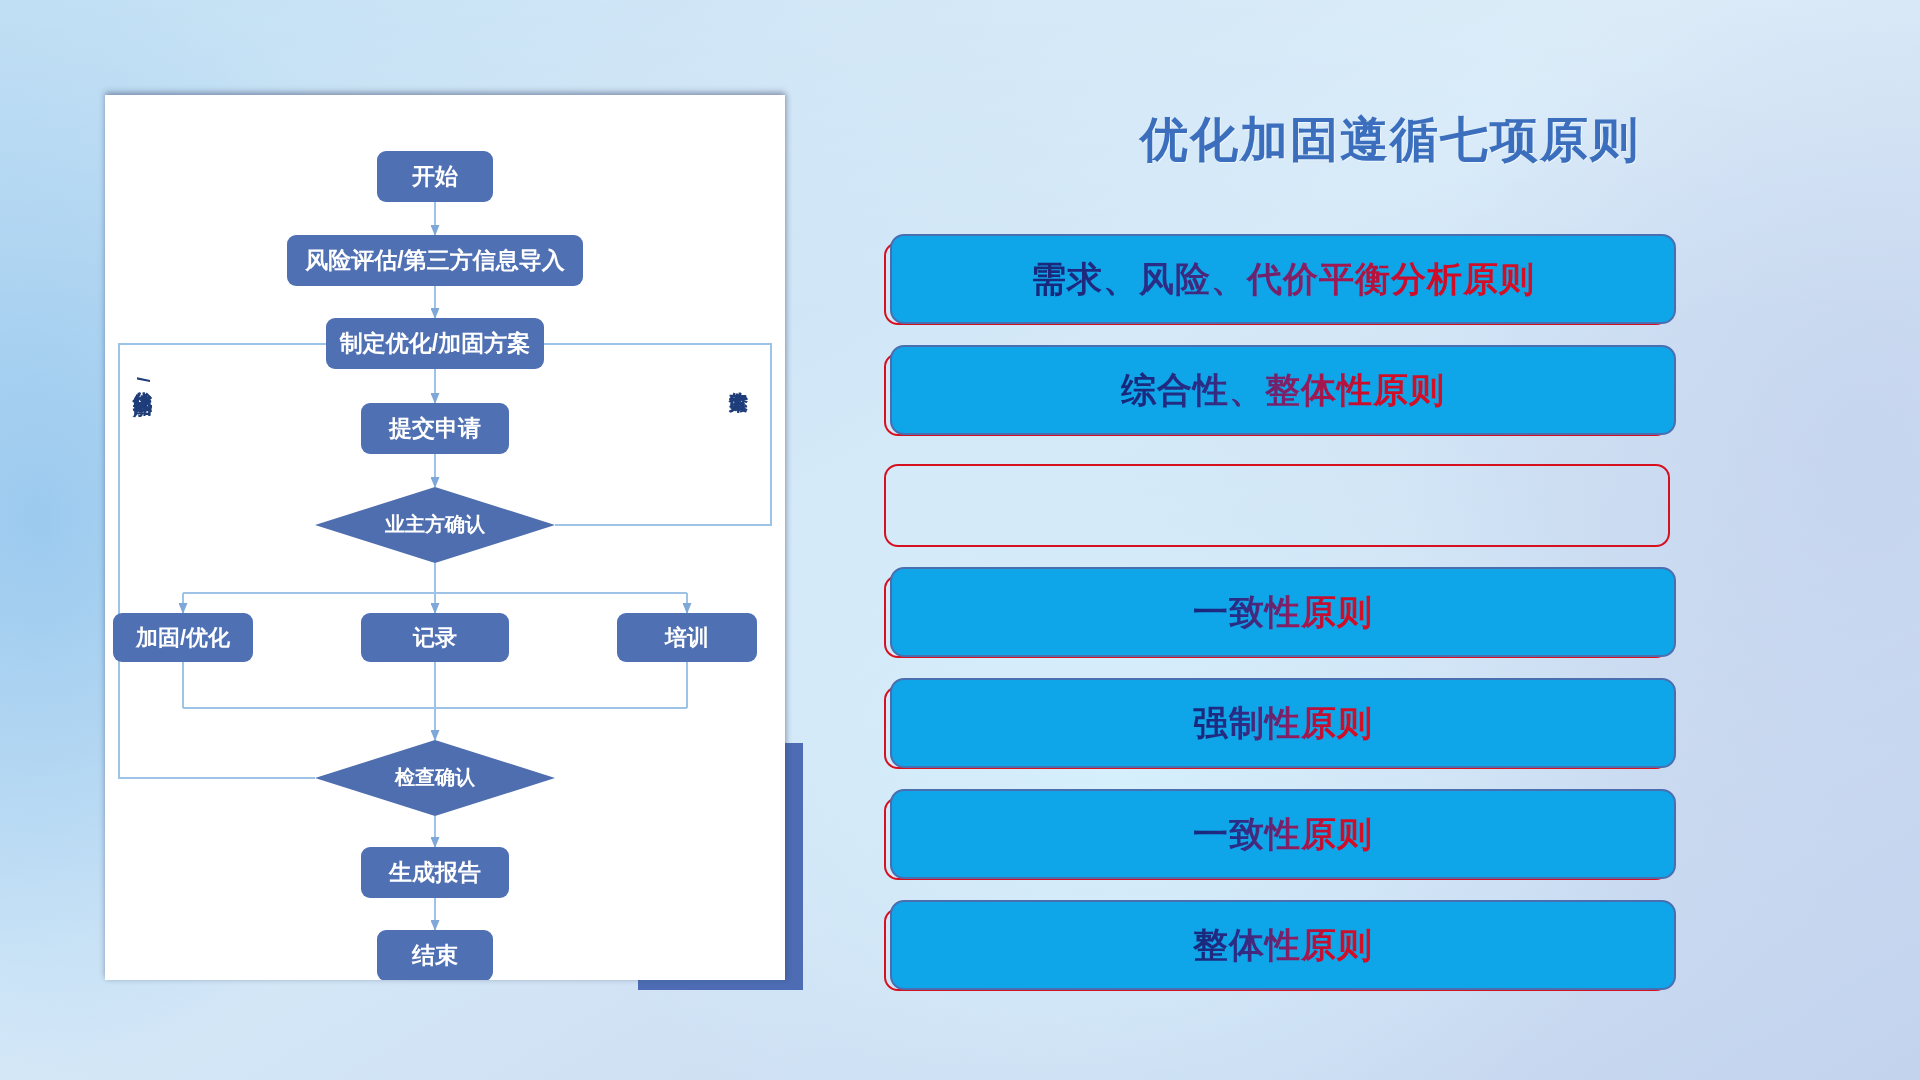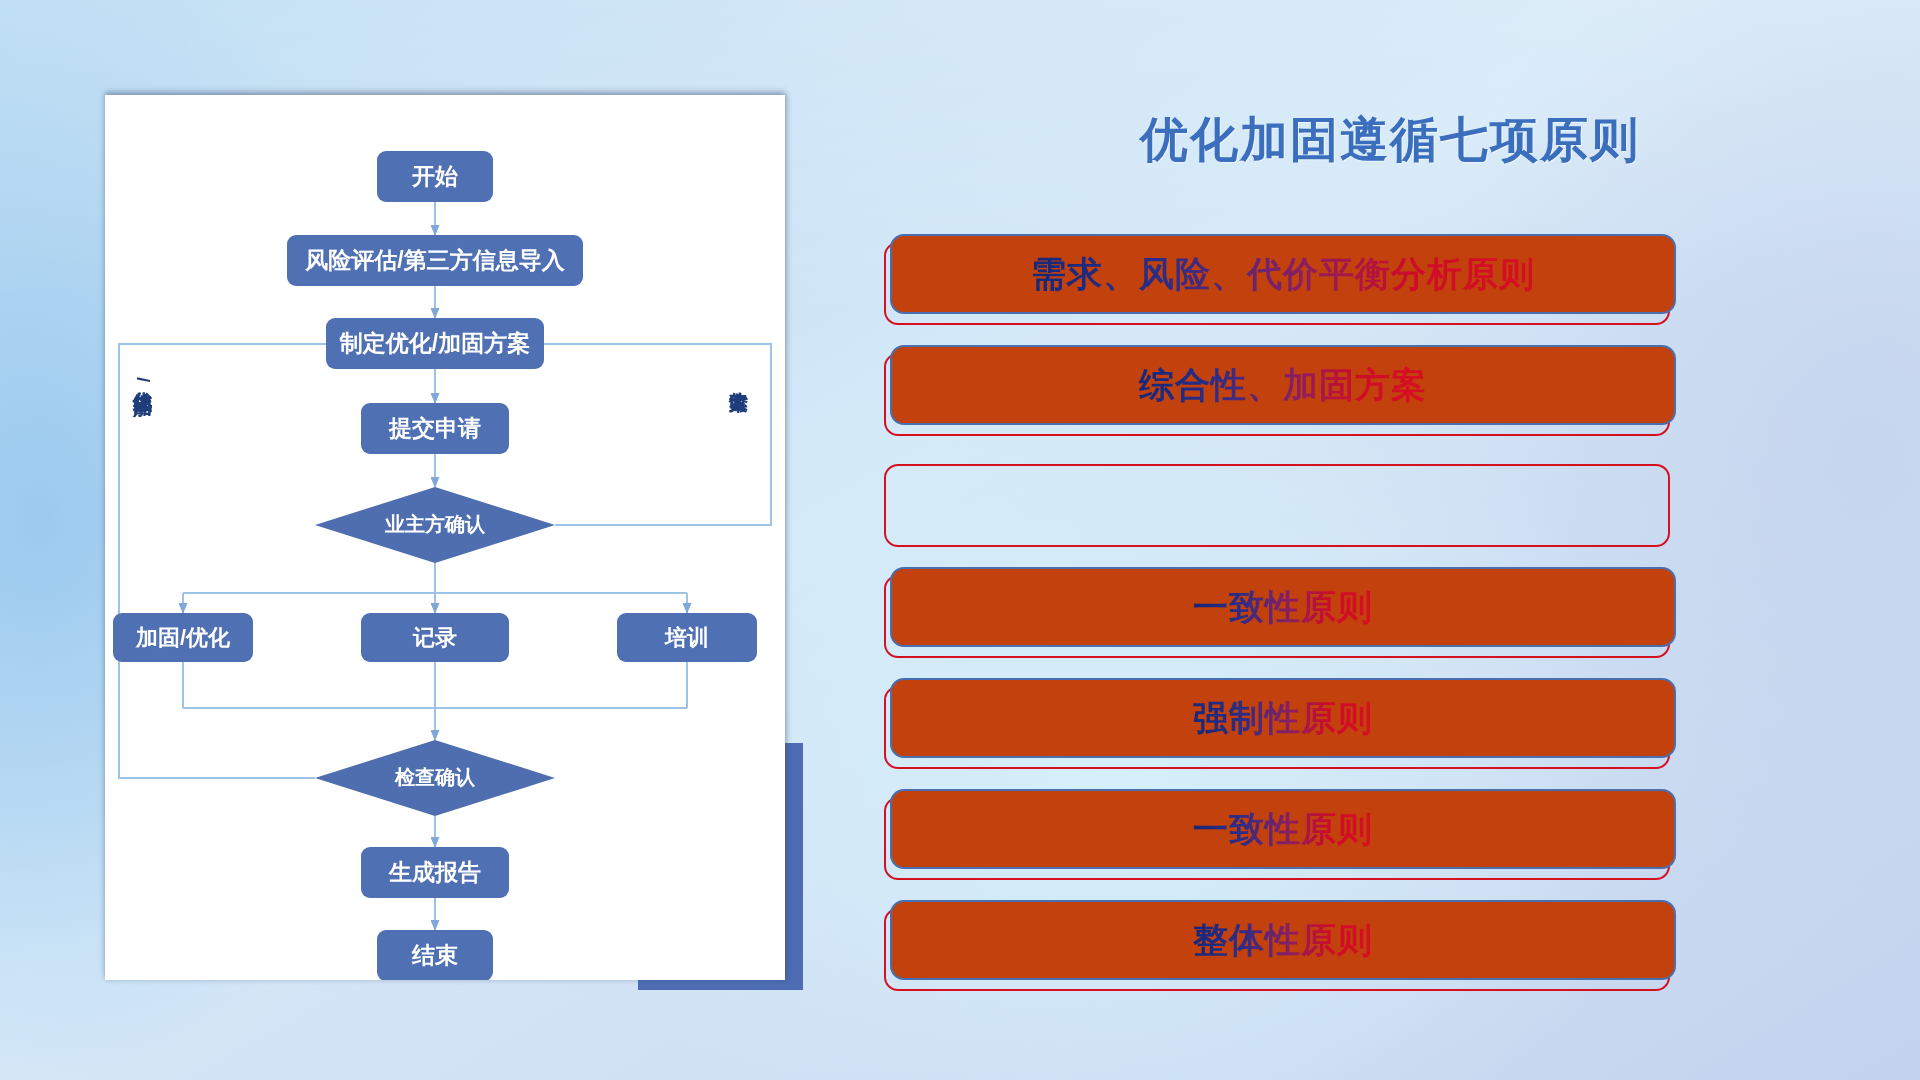--- a/index.html
+++ b/index.html
@@ -35,22 +35,22 @@
   .vlabel{font-family:"Liberation Sans","DejaVu Sans",sans-serif;
       font-weight:bold;fill:#1f3d7a;font-size:19px;}
 
   
   #right-wrap{position:absolute;left:860px;top:0;width:1060px;height:1080px;}
   #panel-title{position:absolute;left:0;top:108px;width:1060px;text-align:center;
       font-size:48px;font-weight:bold;color:#3b6fbd;letter-spacing:2px;
       text-shadow:1px 1px 0 rgba(255,255,255,.55);}
   #cards{position:absolute;left:0;top:230px;width:1060px;}
   .card-slot{position:relative;height:110px;margin-bottom:1px;}
-  .card{position:absolute;left:30px;top:4px;width:786px;height:80px;
-      background:#c2410c;border:2px solid #4a6fb0;border-radius:14px;
+  .card{position:absolute;left:30px;top:4px;width:786px;height:90px;
+      background:#0ea5e9;border:2px solid #4a6fb0;border-radius:14px;
       box-sizing:border-box;
       display:flex;align-items:center;justify-content:center;
       z-index:2;}
   .card-red{position:absolute;left:24px;top:12px;width:786px;height:83px;
       border:2px solid #d71020;border-radius:14px;box-sizing:border-box;
       background:transparent;z-index:1;}
   .card-label{
       font-size:35px;font-weight:bold;letter-spacing:1px;
       background:linear-gradient(90deg,#16277a 0%,#2b2d86 26%,#8a1e63 54%,#cf0b28 76%,#d70f23 100%);
       -webkit-background-clip:text;background-clip:text;
@@ -179,21 +179,21 @@
     <div class="card-slot">
       <div class="card-red"></div>
       <div class="card">
         <span class="card-label">需求、风险、代价平衡分析原则</span>
       </div>
     </div>
 
     <div class="card-slot">
       <div class="card-red"></div>
       <div class="card">
-        <span class="card-label">综合性、加固方案</span>
+        <span class="card-label">综合性、整体性原则</span>
       </div>
     </div>
 
     <div class="card-slot">
       <div class="card-red"></div>
     </div>
 
     <div class="card-slot">
       <div class="card-red"></div>
       <div class="card">

